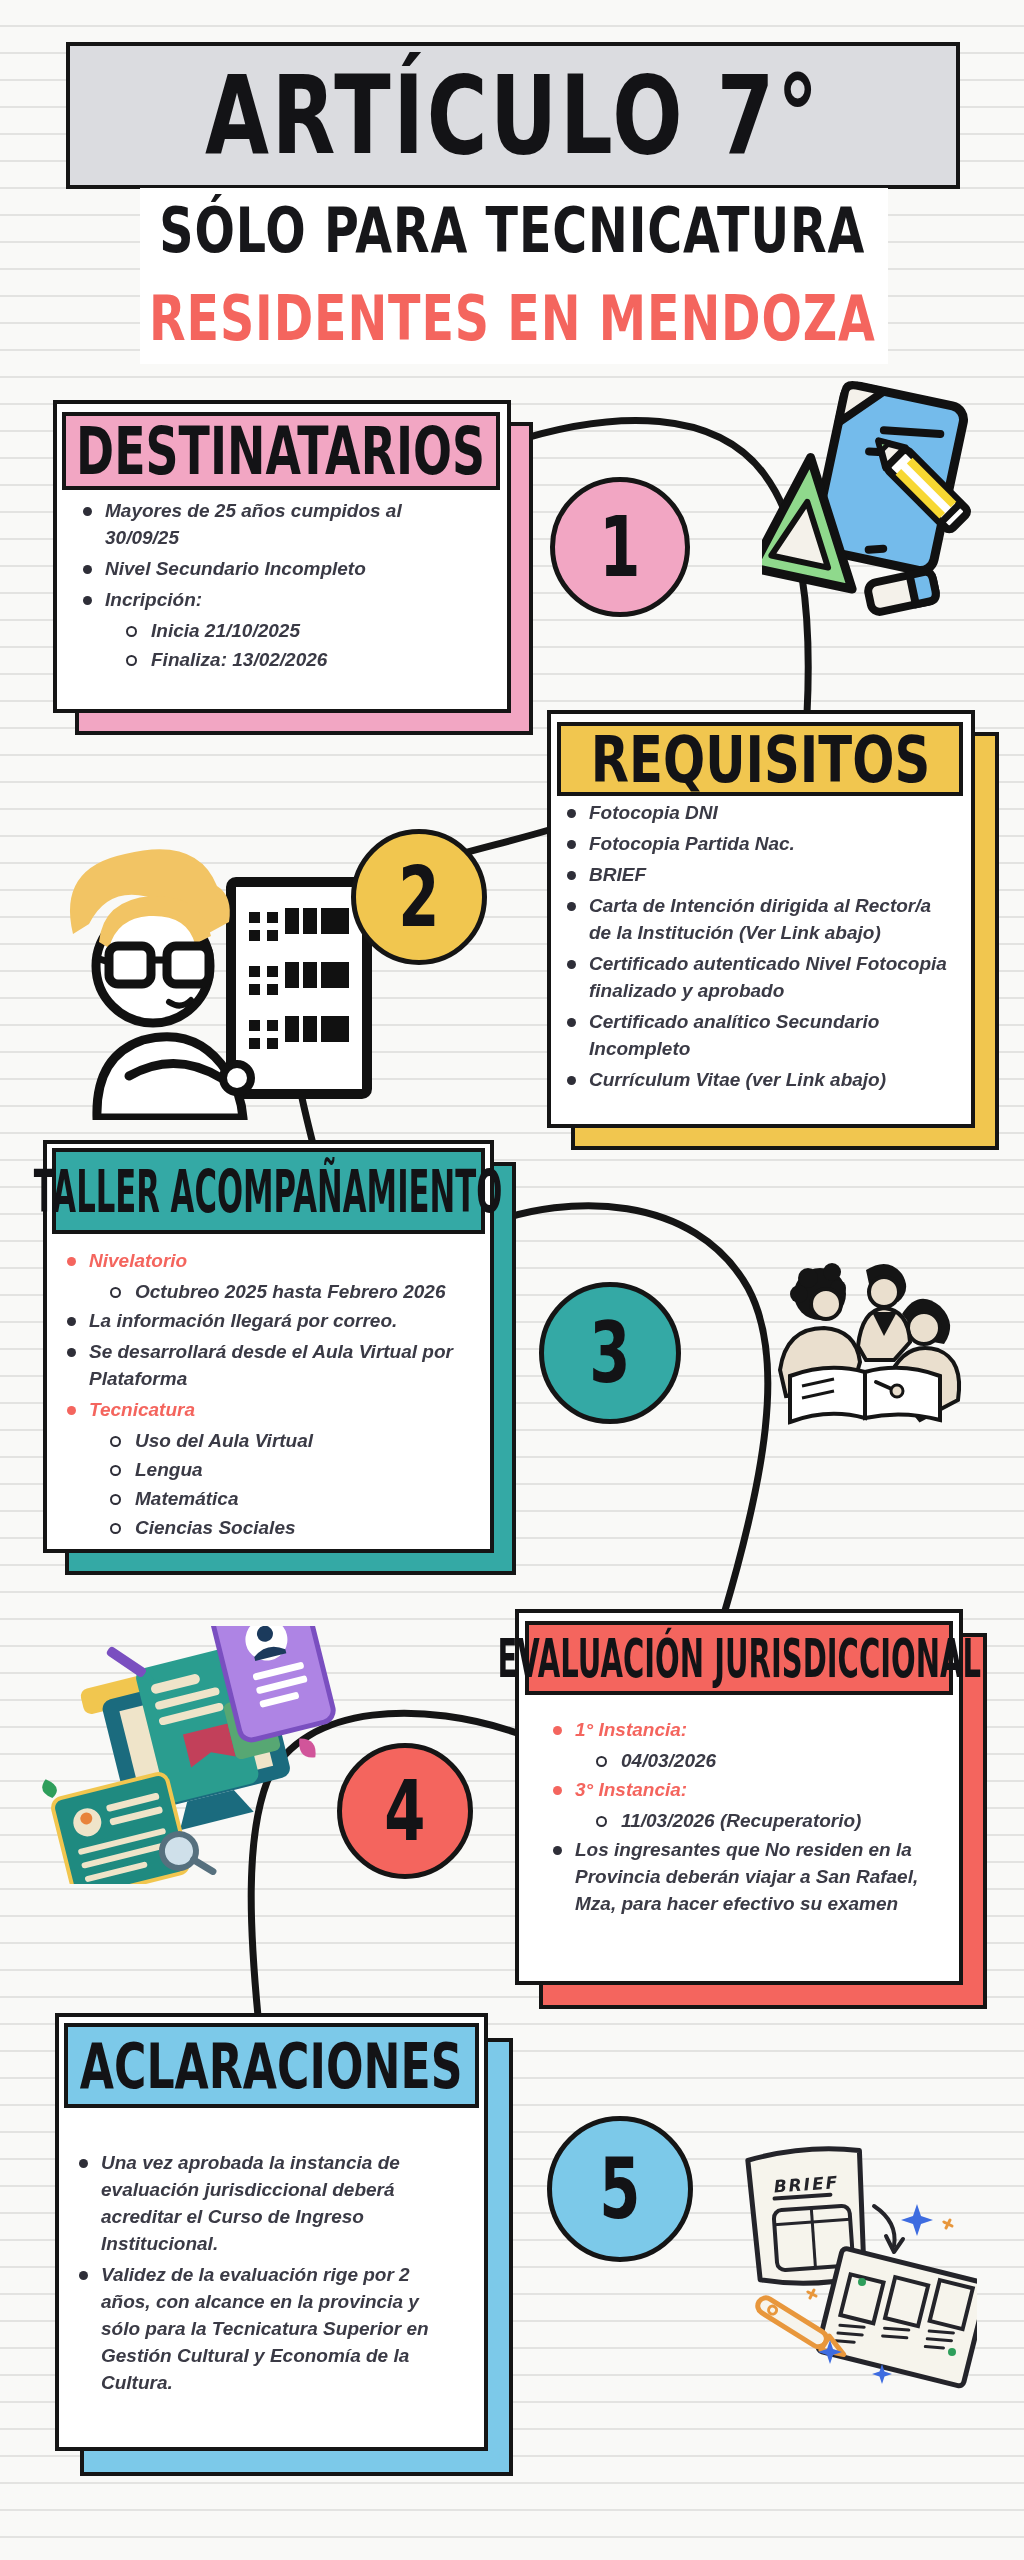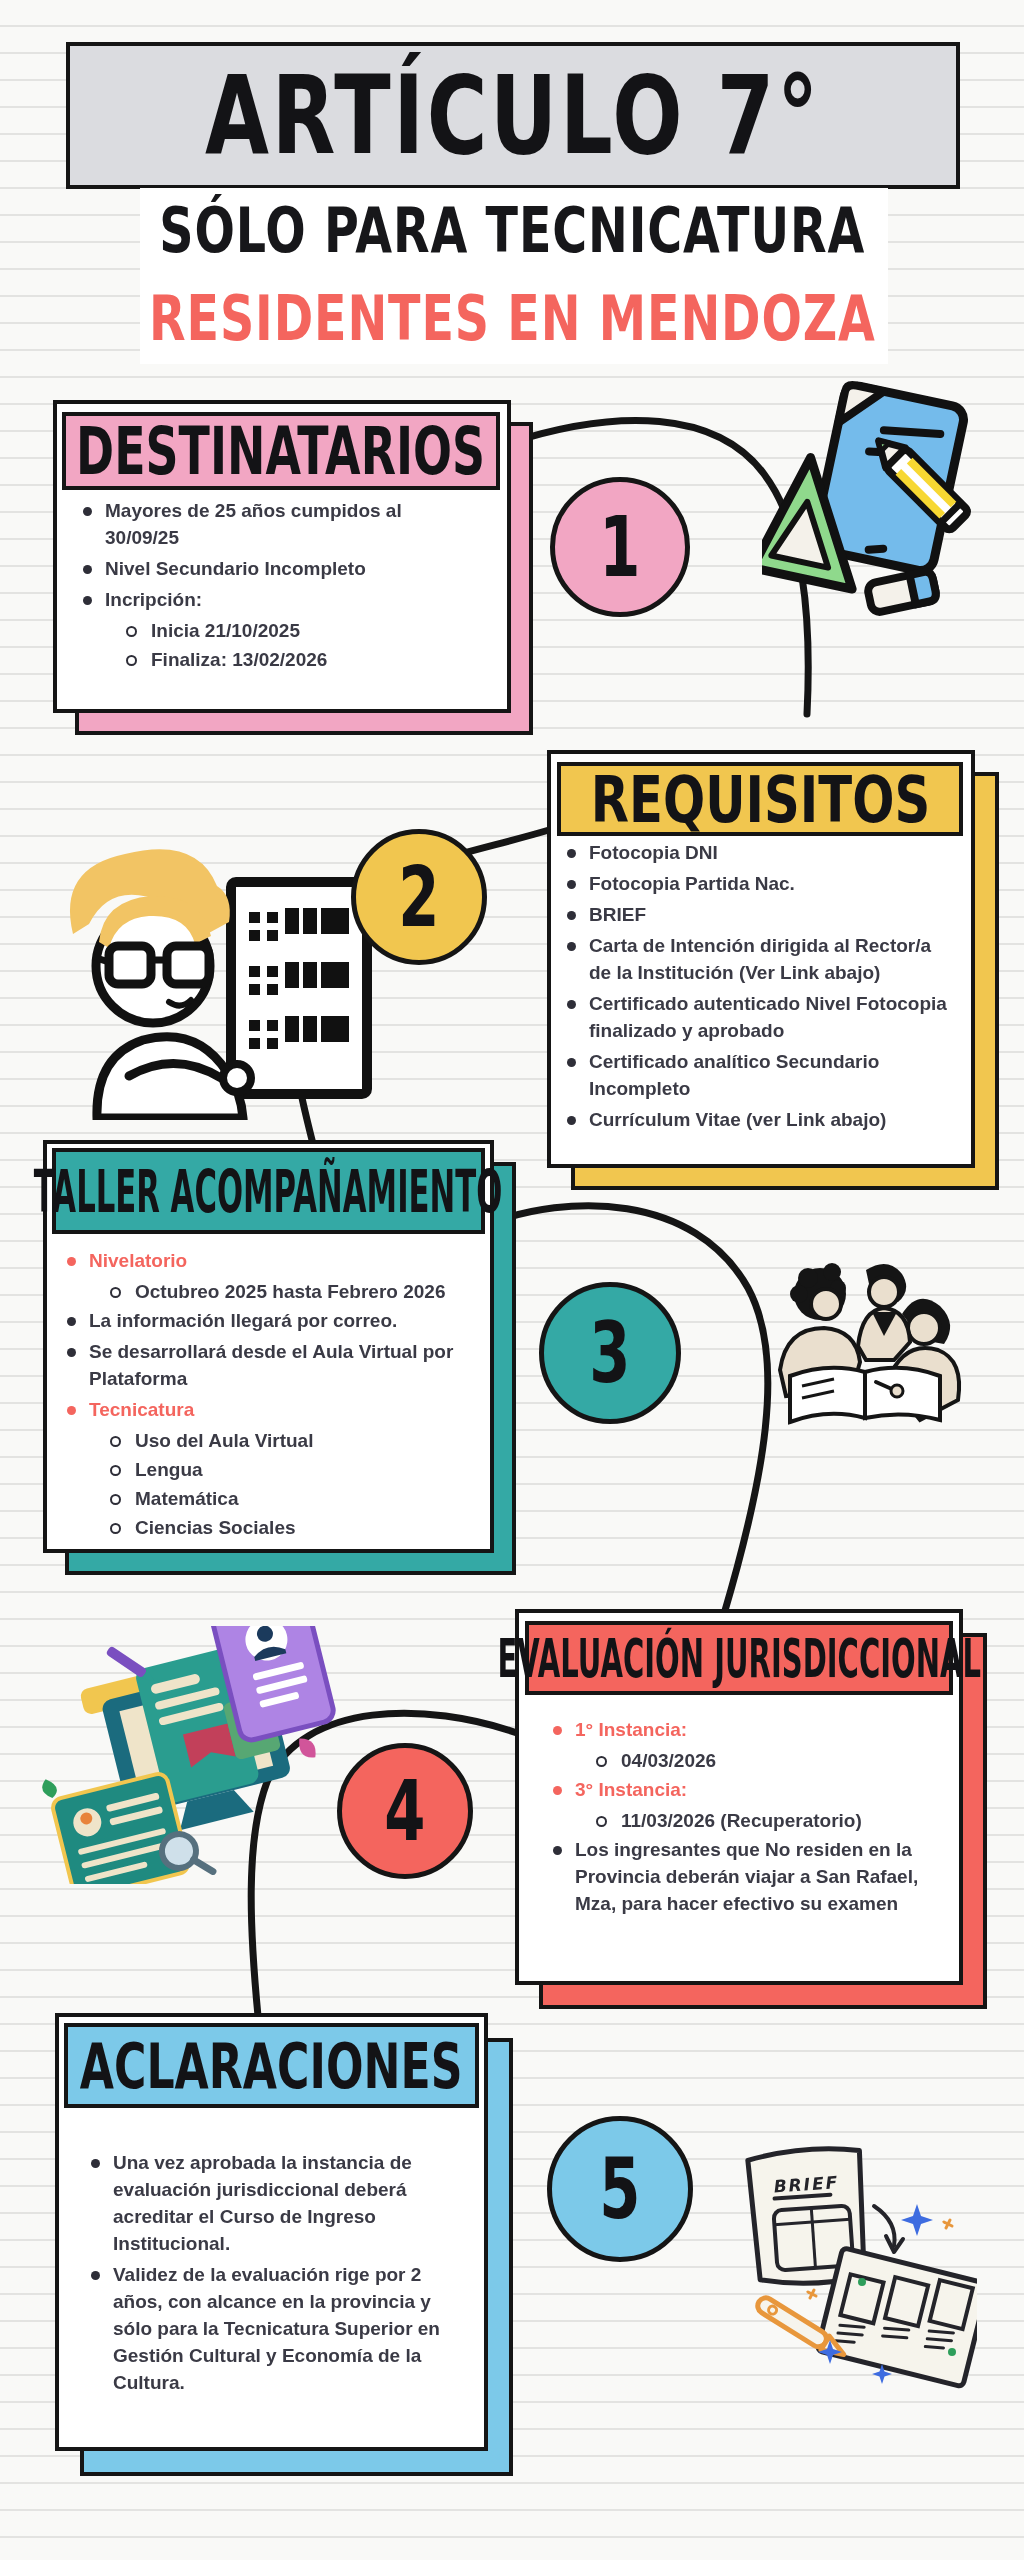--- a/index.html
+++ b/index.html
@@ -38,21 +38,21 @@
   .shadow-card{position:absolute;border:4px solid #151515;}
   .card{position:absolute;background:#ffffff;border:4px solid #151515;}
   .sec-header{
     position:absolute;border:4px solid #151515;
     display:flex;align-items:center;justify-content:center;
   }
   .sec-header span{
     font-family:"DejaVu Sans",sans-serif;font-weight:700;color:#131316;white-space:nowrap;
     display:inline-block;
   }
-  .blist{position:absolute;margin:0;padding:0;list-style:none;}
+  .blist{position:absolute;margin:0;padding:0;list-style:none;font-style:italic;}
   .blist li{
     position:relative;padding-left:30px;margin-bottom:4px;
     font-size:19px;font-weight:700;color:#3a3a45;line-height:1.42;
   }
   .blist li.l1::before{
     content:"";position:absolute;left:8px;top:9px;width:9px;height:9px;border-radius:50%;background:#2e2e38;
   }
   .blist li.l2{margin-left:46px;margin-bottom:2px;}
   .blist li.l2::before{
     content:"";position:absolute;left:5px;top:8px;width:11px;height:11px;border-radius:50%;
@@ -104,21 +104,21 @@
     </div>
     <ul class="blist" style="left:22px;top:98px;width:365px;">
       <li class="l1"><span>Mayores de 25 años cumpidos al 30/09/25</span></li>
       <li class="l1"><span>Nivel Secundario Incompleto</span></li>
       <li class="l1"><span>Incripción:</span></li>
       <li class="l2"><span>Inicia 21/10/2025</span></li>
       <li class="l2"><span>Finaliza: 13/02/2026</span></li>
     </ul>
   </div>
 
-  <div class="sec" style="left:547px;top:710px;width:450px;height:388px;margin-top:40px;">
+  <div class="sec" style="left:547px;top:710px;width:450px;height:388px;">
     <div class="shadow-card" style="left:24px;top:22px;width:420px;height:410px;background:#f1c64f;"></div>
     <div class="card" style="left:0;top:0;width:420px;height:410px;"></div>
     <div class="sec-header" style="left:10px;top:12px;width:398px;height:66px;background:#f1c64f;">
       <span style="font-size:54px;transform:scale(.92,1.2);">REQUISITOS</span>
     </div>
     <ul class="blist" style="left:12px;top:90px;width:398px;">
       <li class="l1"><span>Fotocopia DNI</span></li>
       <li class="l1"><span>Fotocopia Partida Nac.</span></li>
       <li class="l1"><span>BRIEF</span></li>
       <li class="l1"><span>Carta de Intención dirigida al Rector/a de la Institución (Ver Link abajo)</span></li>
@@ -161,21 +161,21 @@
       <li class="l1"><span>Los ingresantes que No residen en la Provincia deberán viajar a San Rafael, Mza, para hacer efectivo su examen</span></li>
     </ul>
   </div>
 
   <div class="sec" style="left:55px;top:2013px;width:460px;height:460px;">
     <div class="shadow-card" style="left:25px;top:25px;width:425px;height:430px;background:#7cc9e9;"></div>
     <div class="card" style="left:0;top:0;width:425px;height:430px;"></div>
     <div class="sec-header" style="left:9px;top:10px;width:407px;height:77px;background:#7cc9e9;">
       <span style="font-size:52px;transform:scale(.85,1.2);">ACLARACIONES</span>
     </div>
-    <ul class="blist" style="left:28px;top:137px;width:372px;">
+    <ul class="blist" style="left:16px;top:137px;width:372px;">
       <li class="l1"><span>Una vez aprobada la instancia de evaluación jurisdiccional deberá acreditar el Curso de Ingreso Institucional.</span></li>
       <li class="l1"><span>Validez de la evaluación rige por 2 años, con alcance en la provincia y sólo para la Tecnicatura Superior en Gestión Cultural y Economía de la Cultura.</span></li>
     </ul>
   </div>
 
   <div class="num-circle" style="left:550px;top:477px;width:130px;height:130px;background:#f2a6c3;">
     <span>1</span>
   </div>
   <div class="num-circle" style="left:351px;top:829px;width:126px;height:126px;background:#f1c64f;">
     <span>2</span>

